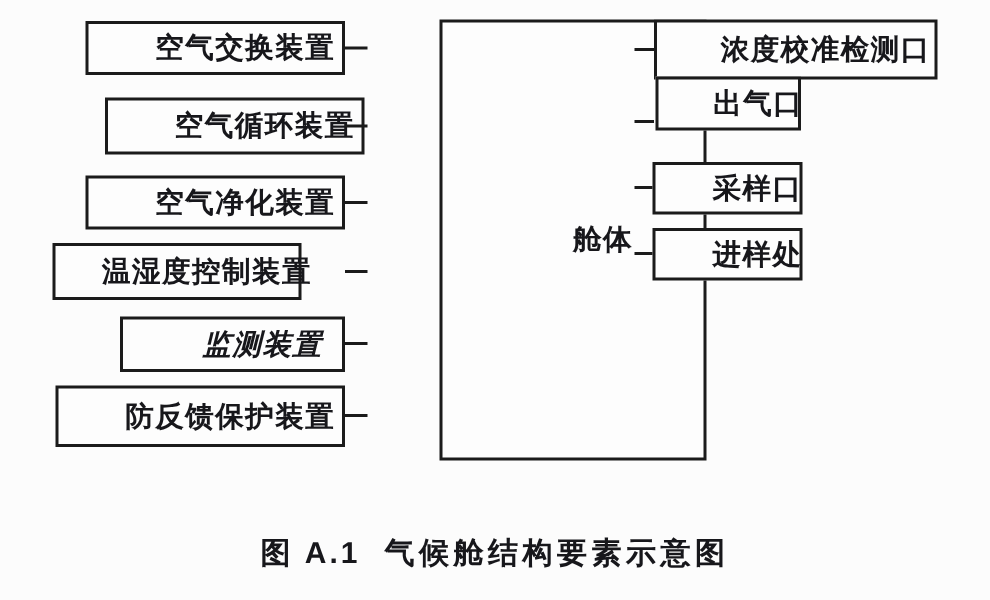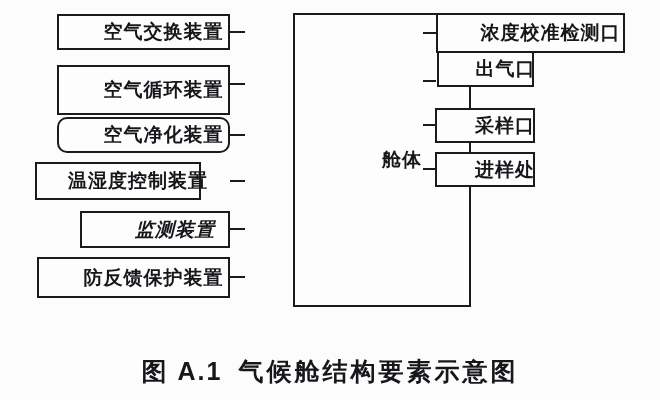--- a/index.html
+++ b/index.html
@@ -34,38 +34,38 @@
     height: 2px;
     background: var(--line, #1b1b1b);
   }
   .caption {
     position: absolute;
     left: 0;
     right: 0;
     top: 355px;
     text-align: center;
     font-weight: bold;
-    font-size: 25px;
+    font-size: 20px;
     letter-spacing: 3px;
     color: var(--text, #17171b);
     white-space: nowrap;
   }
   .caption .fig-num {
     margin-right: 16px;
     letter-spacing: 2px;
   }
 </style>
 </head>
 <body>
 
 <div id="stage">
 
   <div class="dbox" style="left:57px;  top:14px;  width:173px; height:36px;">空气交换装置</div>
-  <div class="dbox" style="left:57px;  top:65px;  width:173px; height:50px;">空气循环装置</div>
-  <div class="dbox" style="left:57px;  top:117px; width:173px; height:36px;border-radius:10px;">空气净化装置</div>
+  <div class="dbox" style="left:70px;  top:65px;  width:173px; height:38px;">空气循环装置</div>
+  <div class="dbox" style="left:57px;  top:117px; width:173px; height:36px;">空气净化装置</div>
   <div class="dbox" style="left:35px;  top:162px; width:166px; height:38px;font-family:Liberation Serif, serif;">温湿度控制装置</div>
   <div class="dbox" style="left:80px;  top:211px; width:150px; height:37px;font-style:italic;">监测装置</div>
   <div class="dbox" style="left:37px;  top:257px; width:193px; height:41px;">防反馈保护装置</div>
 
   <div class="connector" style="left:230px; top:31px;  width:15px;"></div>
   <div class="connector" style="left:230px; top:83px;  width:15px;"></div>
   <div class="connector" style="left:230px; top:134px; width:15px;"></div>
   <div class="connector" style="left:230px; top:180px; width:15px;"></div>
   <div class="connector" style="left:230px; top:228px; width:15px;"></div>
   <div class="connector" style="left:230px; top:276px; width:15px;"></div>

